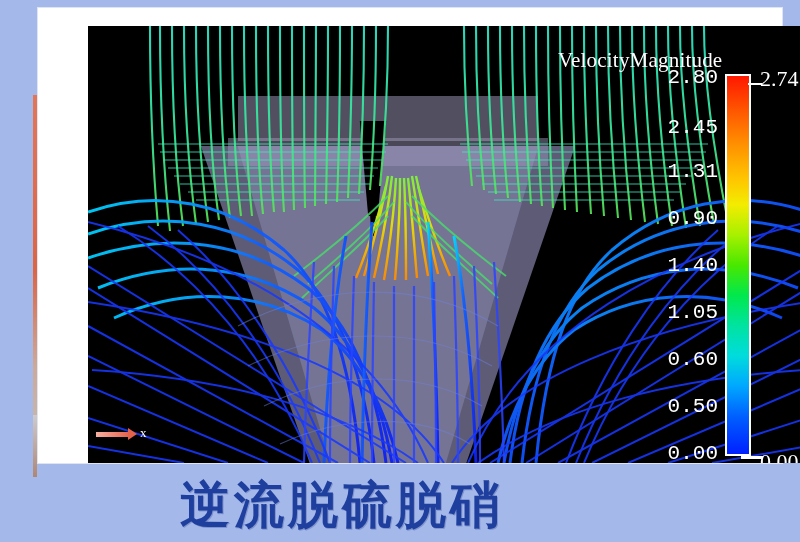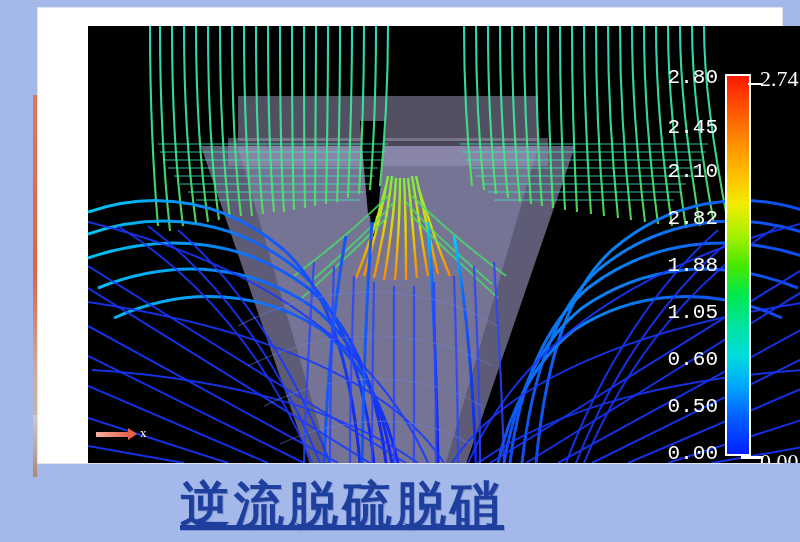--- a/index.html
+++ b/index.html
@@ -126,21 +126,20 @@
   }
 
   
   .caption{
     position:absolute;left:0;top:468px;width:684px;height:74px;
     display:flex;align-items:center;justify-content:center;
     color:#1f3f9e;
     font-family:"DejaVu Sans",sans-serif;
     font-size:50px;font-weight:bold;letter-spacing:4px;
     text-shadow:1px 1px 0 rgba(20,40,120,.25);
-    text-decoration:underline;
   }
 </style>
 </head>
 <body>
 
 <div class="slide">
 
   <div class="left-strip"></div>
   <div class="left-strip2"></div>
 
@@ -329,29 +328,30 @@
         </g>
       </svg>
 
       <div class="axis-triad">
         <div class="axis-arrow"></div>
         <div class="axis-head"></div>
         <div class="axis-x">x</div>
       </div>
 
       <div class="legend">
+        <div class="legend-title">VelocityMagnitude</div>
 
         <div class="cbar"></div>
 
         <div class="cbar-ticks">
           <div class="tick" style="top:0px">2.80</div>
           <div class="tick" style="top:50px">2.45</div>
-          <div class="tick" style="top:94px">2.10</div>
-          <div class="tick" style="top:141px">2.82</div>
-          <div class="tick" style="top:188px">1.88</div>
+          <div class="tick" style="top:94px">1.31</div>
+          <div class="tick" style="top:141px">0.90</div>
+          <div class="tick" style="top:188px">1.40</div>
           <div class="tick" style="top:235px">1.05</div>
           <div class="tick" style="top:282px">0.60</div>
           <div class="tick" style="top:329px">0.50</div>
           <div class="tick" style="top:376px">0.00</div>
         </div>
 
         <div class="ann-tick-max"></div>
         <div class="ann ann-max">2.74</div>
 
         <div class="ann-tick-min"></div>

